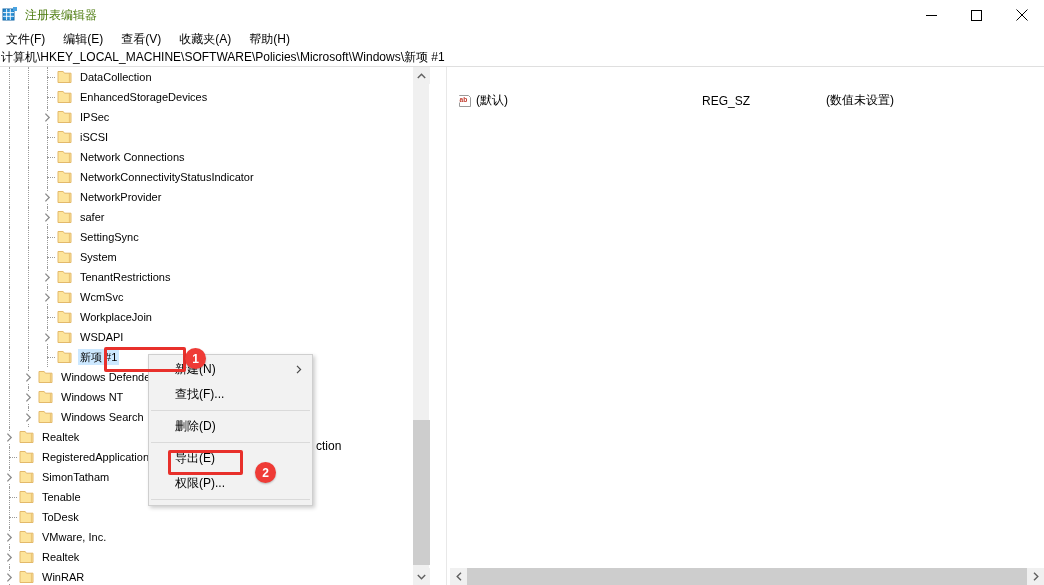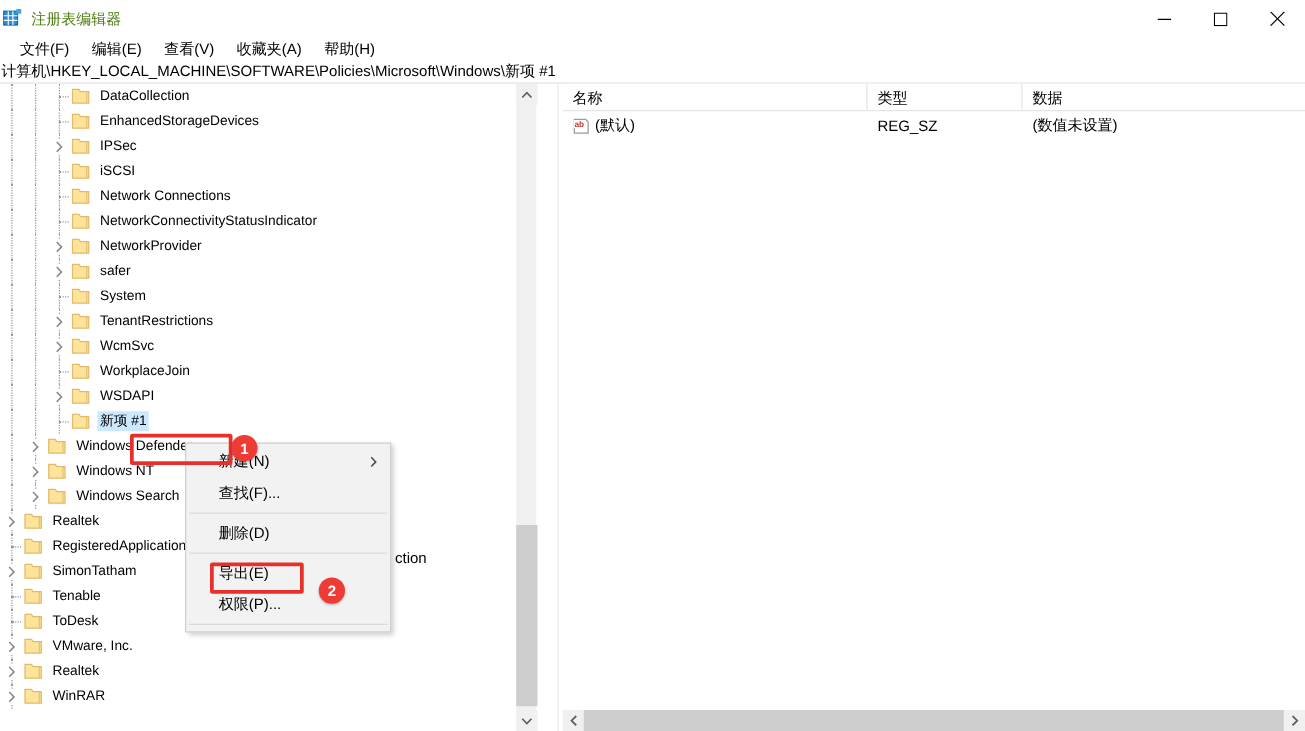--- a/index.html
+++ b/index.html
@@ -47,21 +47,21 @@
   .menubar {
     position: absolute; left: 0; top: 30px; width: 1044px; height: 19px;
     background: #ffffff;
     display: flex; align-items: center;
     font-size: 12px;
   }
   .menu-item {
     padding: 1px 9px 2px 9px;
     white-space: nowrap; line-height: 16px;
   }
-  .menu-item:first-child { padding-left: 16px; }
+  .menu-item:first-child { padding-left: 6px; }
 
   
   .addressbar {
     position: absolute; left: 0; top: 49px; width: 1044px; height: 18px;
     background: #ffffff;
     border-bottom: 1px solid #dfdfdf;
     display: flex; align-items: center;
     font-size: 12px;
     padding-left: 1px;
     overflow: hidden;
@@ -419,20 +419,30 @@
             <span class="tree-label">safer</span>
           </div>
           <div class="tree-row">
             <span class="tree-indentcell guide"></span>
             <span class="tree-indentcell guide"></span>
             <span class="twisty has-line leaf"></span>
             <span class="folder"><svg width="16" height="14" viewBox="0 0 16 14">
                 <path d="M1 1.5 H6.2 L7.4 3.2 H14 V12.5 H1 Z" fill="#fde49a" stroke="#e3b96a" stroke-width="1"></path>
                 <path d="M12.4 3.4 V12.2" stroke="#e3b96a" stroke-width="0.8"></path>
               </svg></span>
+            <span class="tree-label">SettingSync</span>
+          </div>
+          <div class="tree-row">
+            <span class="tree-indentcell guide"></span>
+            <span class="tree-indentcell guide"></span>
+            <span class="twisty has-line leaf"></span>
+            <span class="folder"><svg width="16" height="14" viewBox="0 0 16 14">
+                <path d="M1 1.5 H6.2 L7.4 3.2 H14 V12.5 H1 Z" fill="#fde49a" stroke="#e3b96a" stroke-width="1"></path>
+                <path d="M12.4 3.4 V12.2" stroke="#e3b96a" stroke-width="0.8"></path>
+              </svg></span>
             <span class="tree-label">System</span>
           </div>
           <div class="tree-row">
             <span class="tree-indentcell guide"></span>
             <span class="tree-indentcell guide"></span>
             <span class="twisty has-line">
               <span class="chev">
                 <svg width="11" height="11" viewBox="0 0 11 11">
                   <polyline points="3.4,1.6 7.2,5.5 3.4,9.4" fill="none" stroke="#8a8a8a" stroke-width="1.3"></polyline>
                 </svg>
@@ -648,25 +658,20 @@
         <div class="sb-thumb" style="top:353px; height:145px;"></div>
         <div class="sb-arrow bottom">
           <svg width="9" height="6" viewBox="0 0 9 6">
             <polyline points="0.8,1 4.5,4.8 8.2,1" fill="none" stroke="#606060" stroke-width="1.4"></polyline>
           </svg>
         </div>
       </div>
     </div>
 
     <div class="list-panel">
-      <div class="list-header">
-        <div class="col-head" style="width:244px;">名称</div>
-        <div class="col-head" style="width:124px;">类型</div>
-        <div class="col-head" style="width:226px; border-right:none;">数据</div>
-      </div>
 
       <div class="list-rows" id="list-rows">
           <div class="list-row">
             <div class="cell" style="width: 244px;">
               <span class="val-icon"><svg width="14" height="14" viewBox="0 0 14 14">
                   <path d="M1.5 1.5 H10.5 L12.5 3.5 V12.5 H1.5 Z" fill="#ffffff" stroke="#9a9a9a" stroke-width="1"></path>
                   <rect x="1" y="2" width="8.5" height="6.5" fill="#ffffff"></rect>
                   <text x="1.6" y="7.6" font-family="Liberation Sans, sans-serif" font-size="6.6" font-weight="bold" fill="#c0392b">ab</text>
                 </svg></span>
               <span>(默认)</span>

